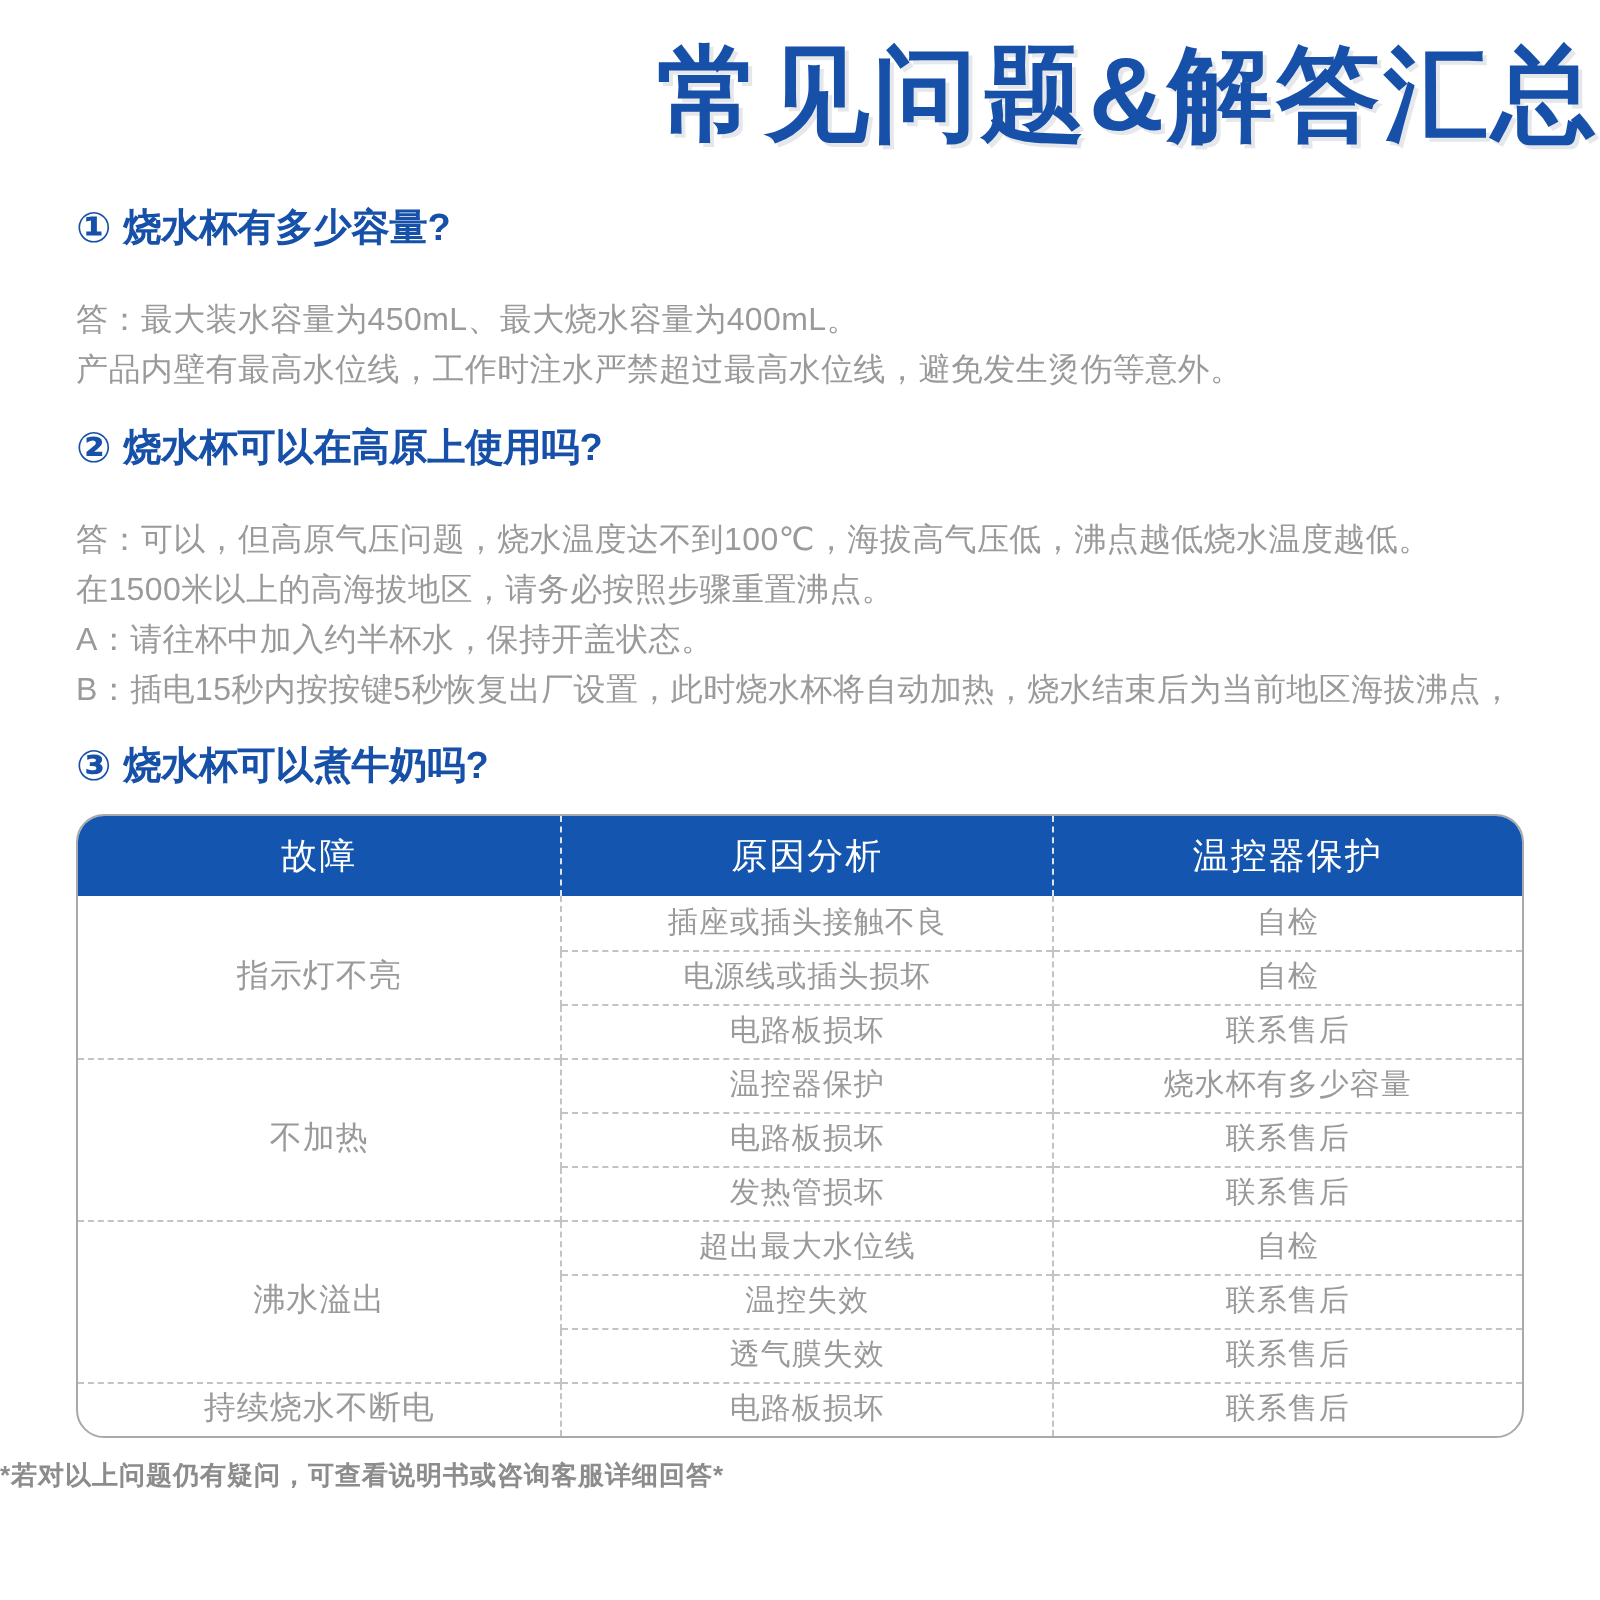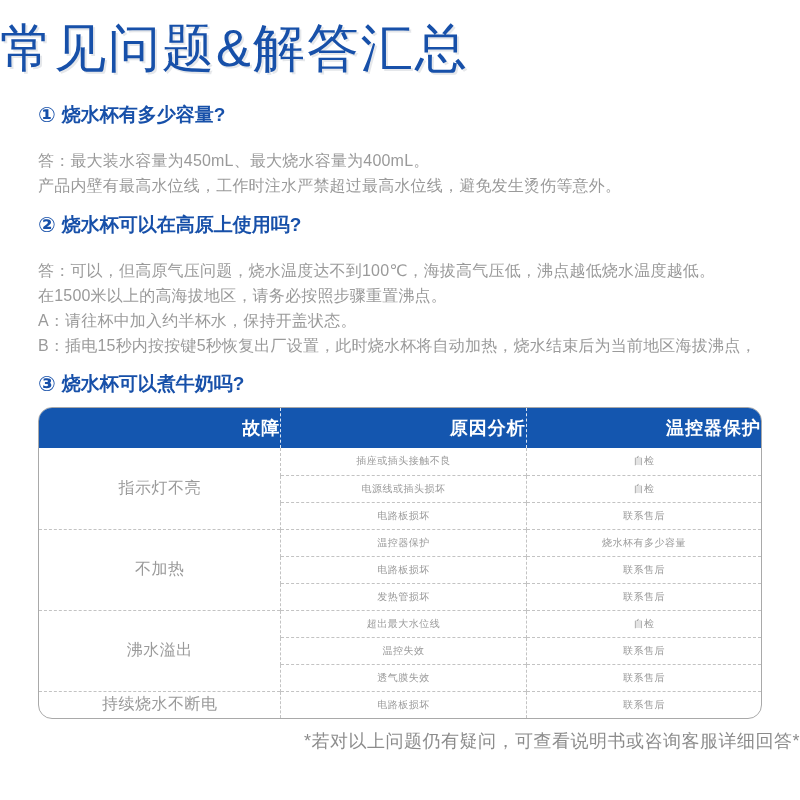--- a/index.html
+++ b/index.html
@@ -6,24 +6,24 @@
   html, body { background: #fff; }
   body {
     width: 800px; height: 800px;
     font-family: "Liberation Sans", "DejaVu Sans", sans-serif;
     overflow: hidden;
   }
   .page { position: relative; width: 800px; height: 800px; background: #fff; }
 
   .title {
     padding-top: 14px;
-    text-align: left;
+    text-align: right;
     font-size: 52px;
     line-height: 68px;
-    font-weight: 400;
+    font-weight: 700;
     letter-spacing: 2px;
     color: var(--title-blue);
     text-shadow: 2px 2px 0 rgba(180,185,195,0.35);
     white-space: nowrap;
   }
 
   .content { padding: 0 38px; }
 
   .qa .q {
     display: flex;
@@ -57,47 +57,48 @@
   table {
     width: 100%;
     border-collapse: collapse;
     table-layout: fixed;
   }
   th {
     height: 40px;
     background: var(--header-blue);
     color: #ffffff;
     font-size: 18px;
-    font-weight: bold;
-    text-align: right;
+    font-weight: normal;
+    text-align: center;
     letter-spacing: 1px;
   }
   th + th { border-left: 1px dashed rgba(255,255,255,0.85); }
   col.c1 { width: 33.5%; }
   col.c2 { width: 34.0%; }
   col.c3 { width: 32.5%; }
   td {
     height: 27px;
     text-align: center;
     vertical-align: middle;
     color: var(--text-gray);
-    font-size: 10px;
+    font-size: 15px;
     letter-spacing: 0.5px;
   }
   td.fault { font-size: 16px; }
   td.cause, td.solution { border-left: 1px dashed var(--border-gray); }
   tr.group-start:not(.first) td { border-top: 1px dashed var(--border-gray); }
   tr.sub-row td { border-top: 1px dashed var(--border-gray); }
 
   .footer {
     margin-top: 10px;
-    text-align: right;
-    font-size: 18px;
+    text-align: left;
+    font-size: 13px;
     color: var(--footer-gray);
     letter-spacing: 0.5px;
+    font-weight: bold;
   }
 </style>
 </head>
 <body>
 
 <div class="page">
 
   <h1 class="title">常见问题&amp;解答汇总</h1>
 
   <div class="content" id="faq-container">

